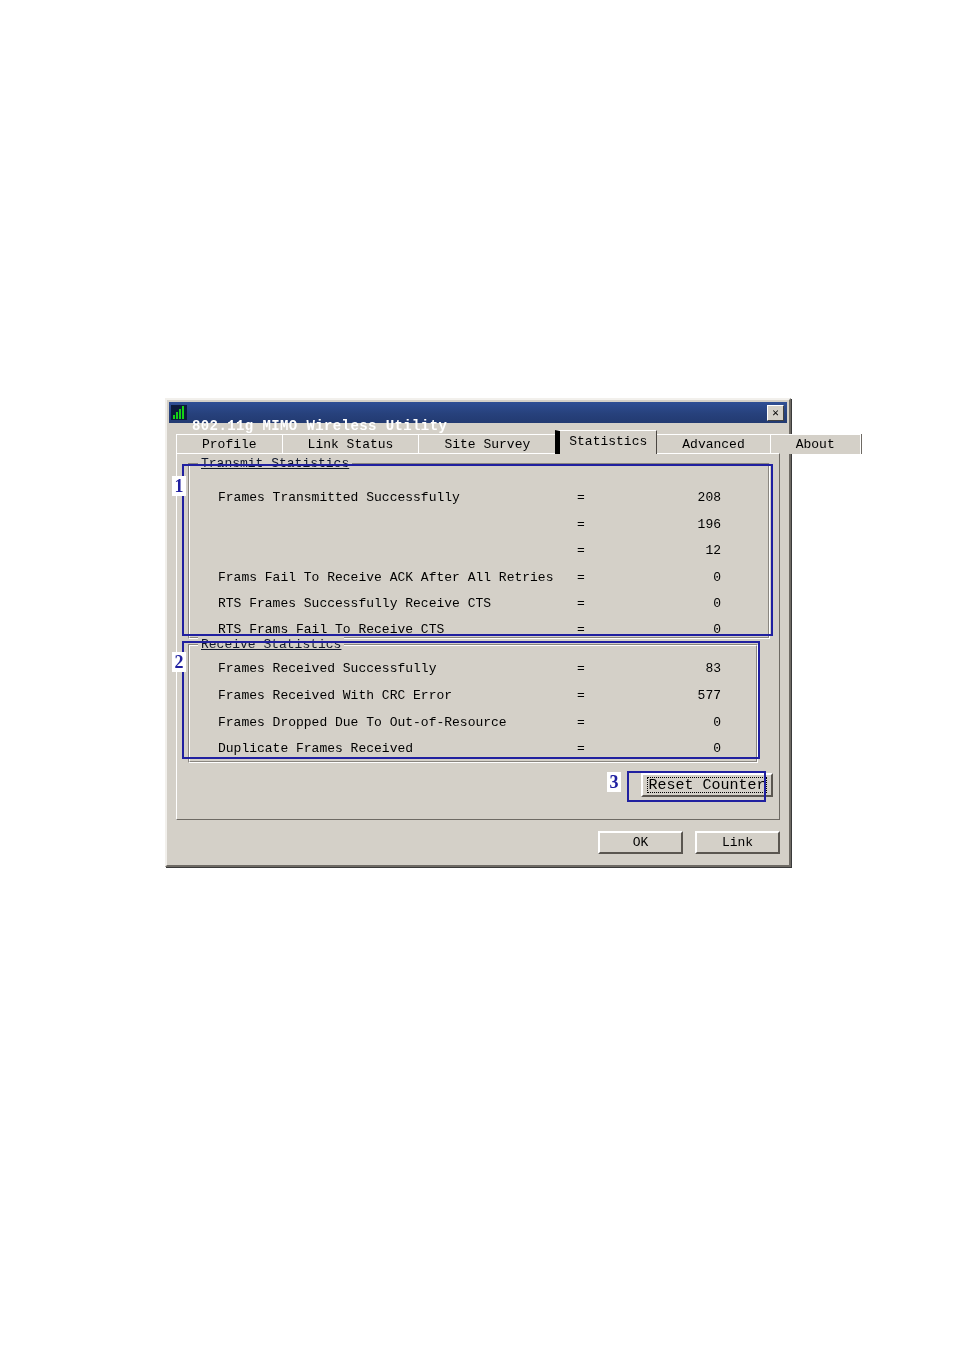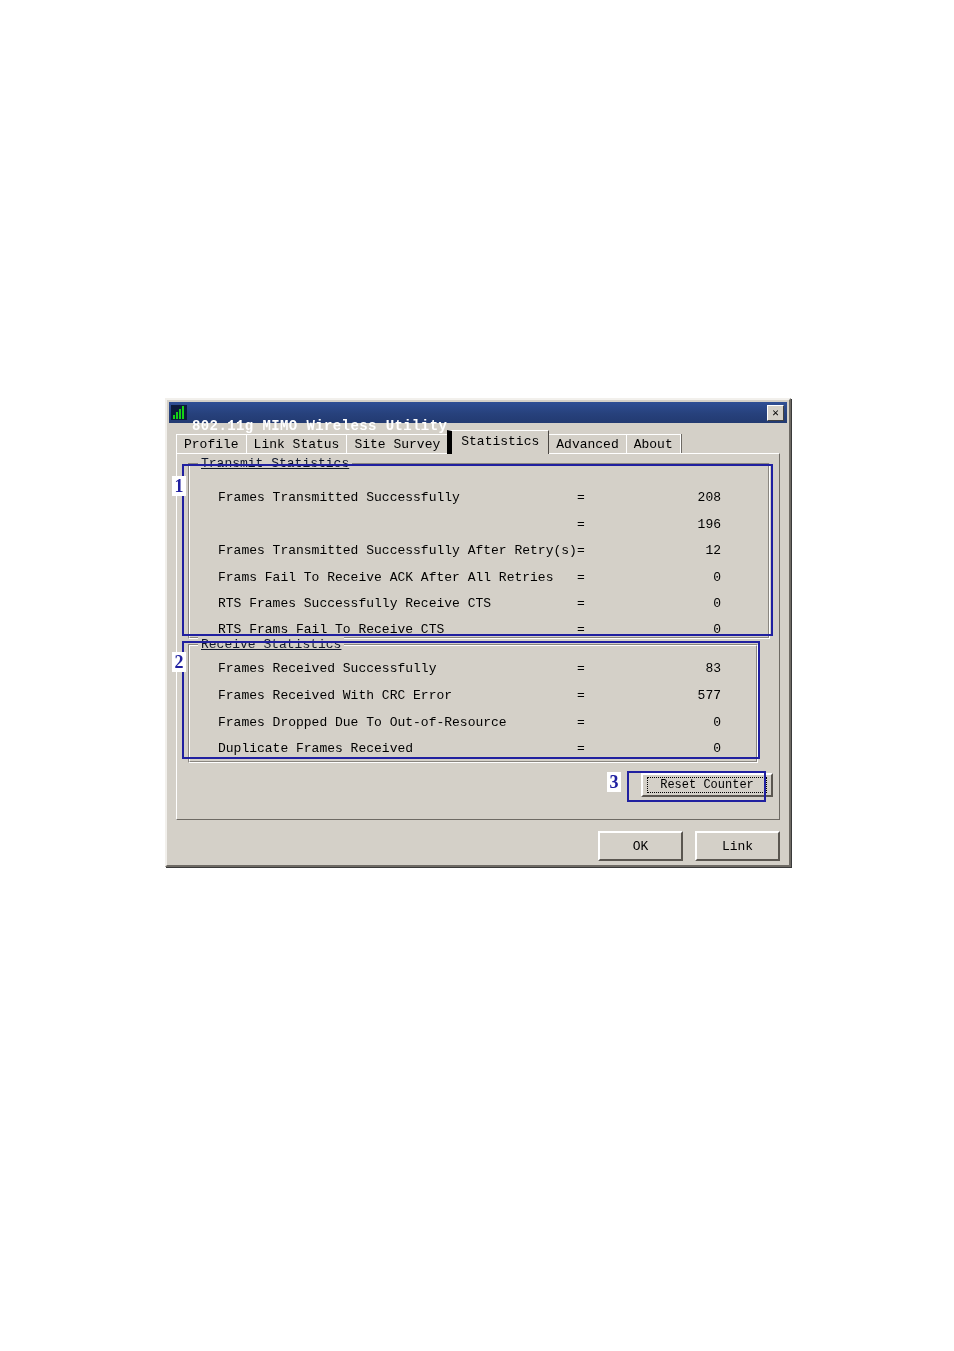--- a/index.html
+++ b/index.html
@@ -89,21 +89,21 @@
     position: absolute;
     left: 9px;
     top: 32px;
     width: 604px;
     height: 22px;
     display: flex;
     align-items: flex-end;
   }
   .tab {
     height: 20px;
-    padding: 0 7px;
+    padding: 0 25px;
     background: #d4d0c8;
     border-top: 1px solid #ffffff;
     border-left: 1px solid #ffffff;
     border-right: 1px solid #6e6a64;
     border-bottom: none;
     box-sizing: border-box;
     font-size: 13px;
     color: #000;
     line-height: 19px;
     white-space: nowrap;
@@ -220,29 +220,29 @@
     border-right: 2px solid #5a5650;
     border-bottom: 2px solid #5a5650;
     box-sizing: border-box;
     display: flex; align-items: center; justify-content: center;
     cursor: pointer;
   }
   #reset-btn .focus-rect {
     width: 120px; height: 16px;
     border: 1px dotted #000;
     display: flex; align-items: center; justify-content: center;
-    font-size: 12px; color: #000; white-space: nowrap;
+    font-size: 15px; color: #000; white-space: nowrap;
     box-sizing: border-box;
   }
 
   
   .btm-btn {
     position: absolute;
     width: 85px;
-    height: 30px;
+    height: 23px;
     background: #d4d0c8;
     border-top: 2px solid #ffffff;
     border-left: 2px solid #ffffff;
     border-right: 2px solid #5a5650;
     border-bottom: 2px solid #5a5650;
     box-sizing: border-box;
     display: flex; align-items: center; justify-content: center;
     font-size: 13px; color: #000;
     cursor: pointer;
   }
@@ -313,21 +313,20 @@
       <div class="stat-row" style="top:26px">
         <span class="stat-label">Frames Transmitted Successfully</span>
         <span class="stat-eq">=</span>
         <span class="stat-value">208</span>
       </div>
       <div class="stat-row" style="top:53px">
         <span class="stat-eq">=</span>
         <span class="stat-value">196</span>
       </div>
       <div class="stat-row" style="top:79px">
-        <span class="stat-label">Frames Transmitted Successfully After Retry(s)</span>
         <span class="stat-eq">=</span>
         <span class="stat-value">12</span>
       </div>
       <div class="stat-row" style="top:106px">
         <span class="stat-label">Frams Fail To Receive ACK After All Retries</span>
         <span class="stat-eq">=</span>
         <span class="stat-value">0</span>
       </div>
       <div class="stat-row" style="top:132px">
         <span class="stat-label">RTS Frames Successfully Receive CTS</span>

